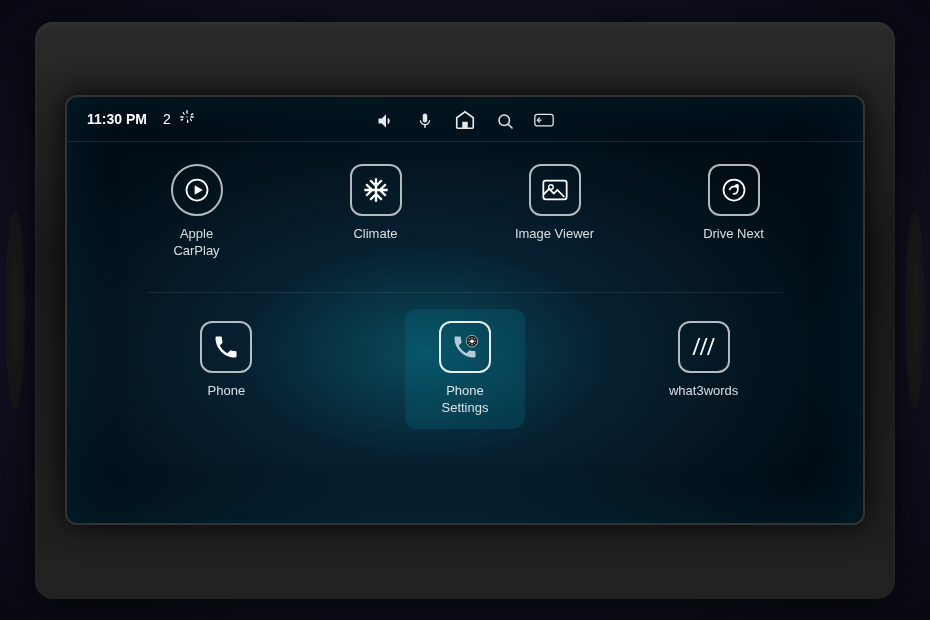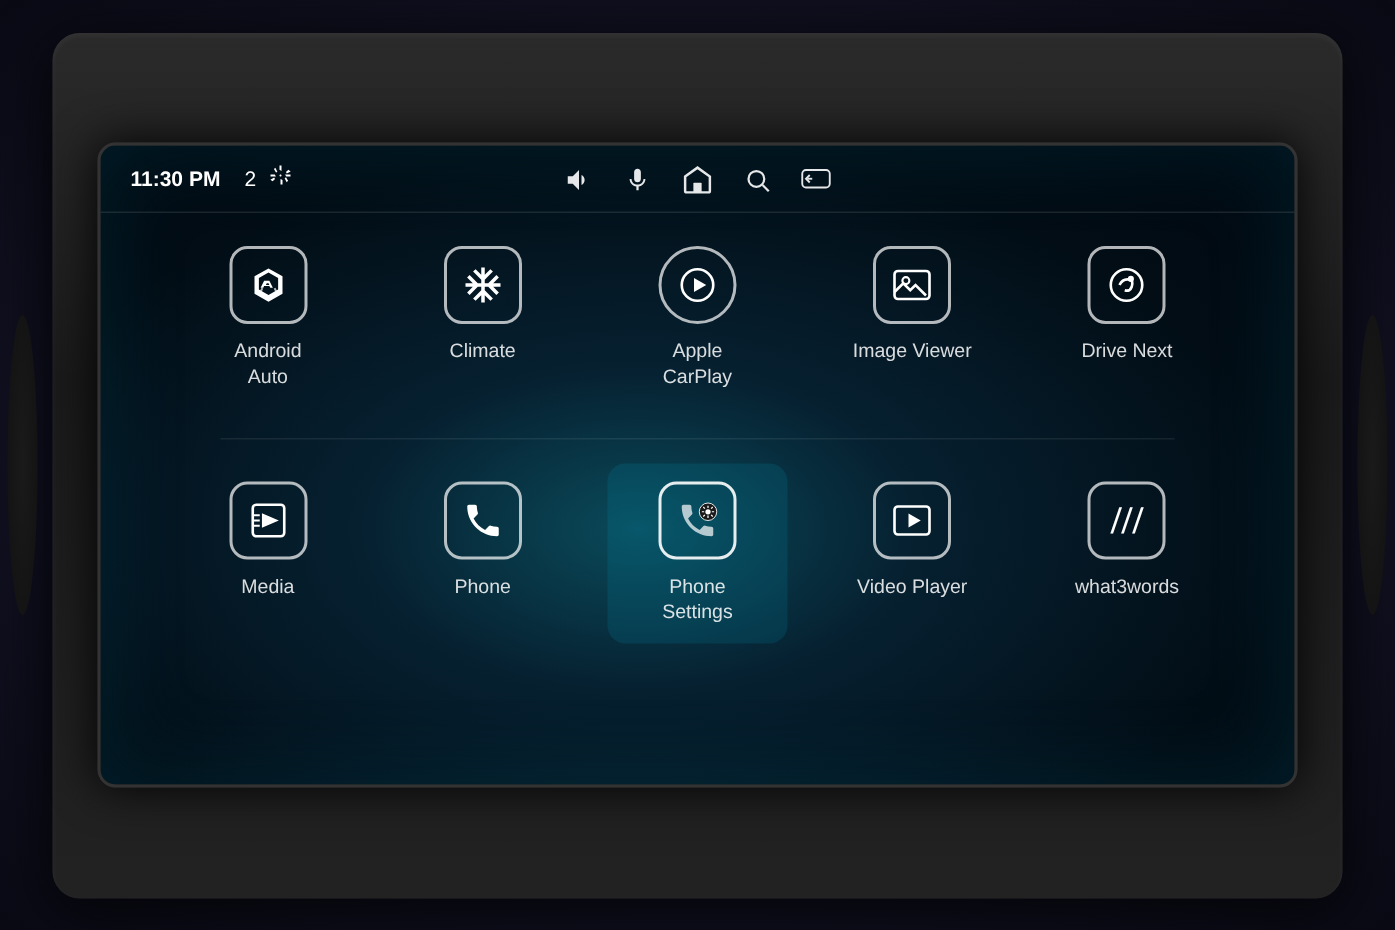--- a/index.html
+++ b/index.html
@@ -239,53 +239,42 @@
           </span>
         </div>
 
       </div>
 
       <div class="status-divider"></div>
 
       <div class="app-grid-wrapper">
         <div class="app-row">
 
-          <div class="app-item">
-            <div class="app-icon">
-              <svg class="svg-icon" viewBox="0 0 24 24" fill="white">
-                <path d="M12 2.5L4 7v10l8 4.5 8-4.5V7L12 2.5zm0 2.3l5.5 3.2v6.5L12 17.7l-5.5-3.2V8L12 4.8z"></path>
-                <path d="M9.5 9.5l-2 4h1.5l.5-1h3l.5 1H14.5l-2-4h-3zm1.5 1.5h1l.5 1H10.5l.5-1z" fill="white"></path>
-                <path d="M7 15.5l1-2 1 .5-.7 1.5H7z" fill="white" opacity="0.7"></path>
-                <path d="M17 15.5l-1-2-1 .5.7 1.5H17z" fill="white" opacity="0.7"></path>
-              </svg>
-            </div>
-            <span class="app-label">Android<br>Auto</span>
-          </div>
-
-          <div class="app-item">
-            <div class="app-icon">
-              <svg class="svg-icon" viewBox="0 0 24 24" fill="white">
-                <path d="M22 11h-4.17l3.24-3.24-1.41-1.41L15 11h-2V9l4.66-4.66-1.42-1.41L13 6.17V2h-2v4.17L7.76 2.93 6.34 4.34 11 9v2H9L4.34 6.34 2.93 7.76 6.17 11H2v2h4.17l-3.24 3.24 1.41 1.41L9 13h2v2l-4.66 4.66 1.42 1.41L11 17.83V22h2v-4.17l3.24 3.24 1.42-1.41L13 15v-2h2l4.66 4.66 1.41-1.42L17.83 13H22v-2z"></path>
-              </svg>
-            </div>
-            <span class="app-label">Climate</span>
-          </div>
 
           <div class="app-item">
             <div class="app-icon circle-border">
               <svg class="svg-icon" viewBox="0 0 24 24" fill="none">
                 <circle cx="12" cy="12" r="9" stroke="white" stroke-width="1.5"></circle>
                 <polygon points="10,8 17,12 10,16" fill="white"></polygon>
               </svg>
             </div>
             <span class="app-label">Apple<br>CarPlay</span>
           </div>
 
           <div class="app-item">
             <div class="app-icon">
+              <svg class="svg-icon" viewBox="0 0 24 24" fill="white">
+                <path d="M22 11h-4.17l3.24-3.24-1.41-1.41L15 11h-2V9l4.66-4.66-1.42-1.41L13 6.17V2h-2v4.17L7.76 2.93 6.34 4.34 11 9v2H9L4.34 6.34 2.93 7.76 6.17 11H2v2h4.17l-3.24 3.24 1.41 1.41L9 13h2v2l-4.66 4.66 1.42 1.41L11 17.83V22h2v-4.17l3.24 3.24 1.42-1.41L13 15v-2h2l4.66 4.66 1.41-1.42L17.83 13H22v-2z"></path>
+              </svg>
+            </div>
+            <span class="app-label">Climate</span>
+          </div>
+
+          <div class="app-item">
+            <div class="app-icon">
               <svg class="svg-icon" viewBox="0 0 24 24" fill="none" stroke="white" stroke-width="1.5">
                 <rect x="2" y="4" width="20" height="16" rx="2" stroke="white" stroke-width="1.5"></rect>
                 <circle cx="8.5" cy="9.5" r="2" stroke="white" stroke-width="1.2"></circle>
                 <path d="M2 16l5-5 4 4 3-3 6 6" stroke="white" stroke-width="1.5" fill="none"></path>
               </svg>
             </div>
             <span class="app-label">Image Viewer</span>
           </div>
 
           <div class="app-item">
@@ -298,32 +287,20 @@
             </div>
             <span class="app-label">Drive Next</span>
           </div>
 
         </div>
 
         <div class="divider-line"></div>
 
         <div class="app-row">
 
-          <div class="app-item">
-            <div class="app-icon">
-              <svg class="svg-icon" viewBox="0 0 24 24" fill="none" stroke="white" stroke-width="1.5">
-                <rect x="3" y="3" width="18" height="18" rx="2" stroke="white"></rect>
-                <path d="M9 9v6l7-3-7-3z" fill="white"></path>
-                <line x1="3" y1="9" x2="7" y2="9" stroke="white" stroke-width="1.2"></line>
-                <line x1="3" y1="12" x2="7" y2="12" stroke="white" stroke-width="1.2"></line>
-                <line x1="3" y1="15" x2="7" y2="15" stroke="white" stroke-width="1.2"></line>
-              </svg>
-            </div>
-            <span class="app-label">Media</span>
-          </div>
 
           <div class="app-item">
             <div class="app-icon">
               <svg class="svg-icon" viewBox="0 0 24 24" fill="white">
                 <path d="M6.62 10.79c1.44 2.83 3.76 5.14 6.59 6.59l2.2-2.2c.27-.27.67-.36 1.02-.24 1.12.37 2.33.57 3.57.57.55 0 1 .45 1 1V20c0 .55-.45 1-1 1-9.39 0-17-7.61-17-17 0-.55.45-1 1-1h3.5c.55 0 1 .45 1 1 0 1.25.2 2.45.57 3.57.11.35.03.74-.25 1.02l-2.2 2.2z"></path>
               </svg>
             </div>
             <span class="app-label">Phone</span>
           </div>
 
@@ -335,29 +312,20 @@
                 <path d="M18 4.5v1l.9.9-.7.7-1.2-.6v1l1.2.6.7.7-.9.9V10.5l1-.5.7.7-1 1.7h-1.4l-1-1.7.7-.7 1 .5v-1l-1.2-.6.7-.7 1.2.6V5.5l.9.9-.7.7" fill="none"></path>
                 <g transform="translate(13,2)">
                   <circle cx="5" cy="5" r="1.5" fill="white"></circle>
                   <path d="M5 1.5v1.3M5 7.2v1.3M8.5 5h-1.3M2.8 5H1.5M7.7 2.3l-.9.9M3.2 6.8l-.9.9M7.7 7.7l-.9-.9M3.2 3.2l-.9-.9" stroke="white" stroke-width="0.7"></path>
                 </g>
               </svg>
             </div>
             <span class="app-label">Phone<br>Settings</span>
           </div>
 
-          <div class="app-item">
-            <div class="app-icon">
-              <svg class="svg-icon" viewBox="0 0 24 24" fill="none" stroke="white" stroke-width="1.5">
-                <rect x="2" y="4" width="20" height="16" rx="2"></rect>
-                <polygon points="10,8 17,12 10,16" fill="white" stroke="none"></polygon>
-              </svg>
-            </div>
-            <span class="app-label">Video Player</span>
-          </div>
 
           <div class="app-item">
             <div class="app-icon">
               <span style="font-size:26px; font-weight:700; color:white; font-family:serif;">///</span>
             </div>
             <span class="app-label">what3words</span>
           </div>
 
         </div>
       </div>

